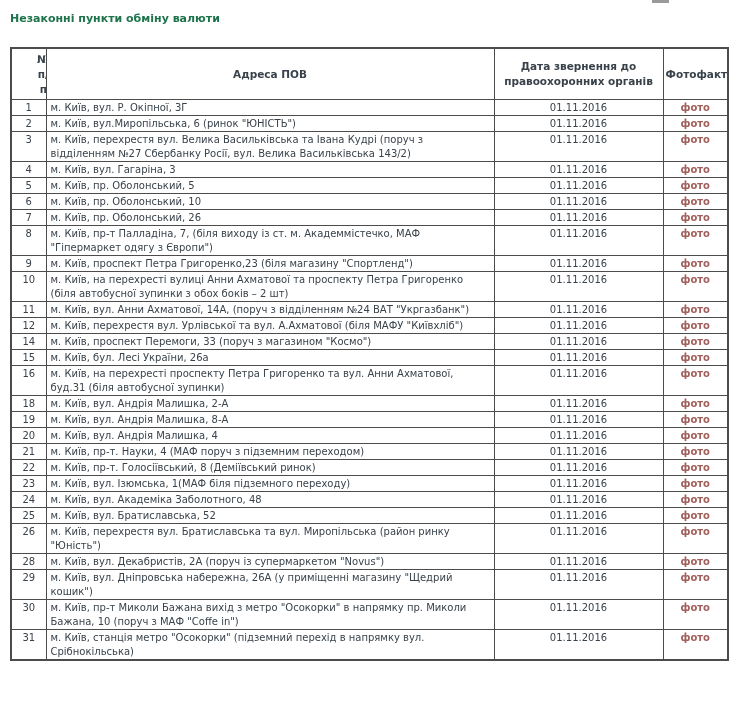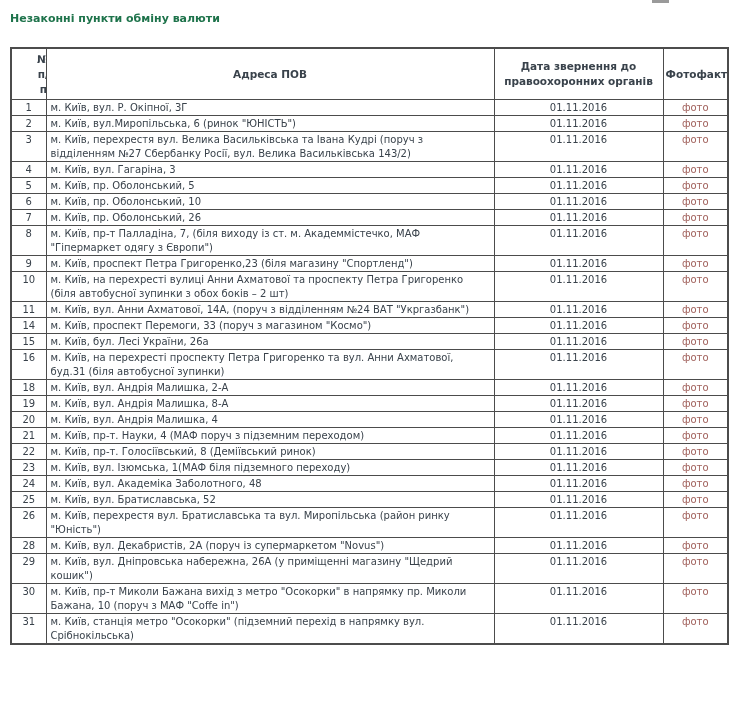--- a/index.html
+++ b/index.html
@@ -60,20 +60,21 @@
     word-break: break-all;
     margin-left: 23px;
   }
   td.c-num   { text-align: center; padding-left: 1px; padding-right: 1px; }
   td.c-date  { text-align: center; }
   td.c-photo { text-align: center; }
   a.photo-link {
     color: #a05f5a;
     text-decoration: none;
     cursor: pointer;
+    font-weight: bold;
   }
 </style>
 </head>
 <body>
 
 <div class="edge-artifact"></div>
 
 <h1 class="page-title">Незаконні пункти обміну валюти</h1>
 
 <table class="exchange-table">
@@ -184,20 +185,28 @@
 
   <tr>
     <td class="c-num">11</td>
     <td class="c-addr">м. Київ, вул. Анни Ахматової, 14А, (поруч з відділенням №24 ВАТ "Укргазбанк")</td>
     <td class="c-date">01.11.2016</td>
     <td class="c-photo">
       <a href="#" class="photo-link">фото</a>
     </td>
   </tr>
 
+  <tr>
+    <td class="c-num">12</td>
+    <td class="c-addr">м. Київ, перехрестя вул. Урлівської та вул. А.Ахматової (біля МАФУ "Київхліб")</td>
+    <td class="c-date">01.11.2016</td>
+    <td class="c-photo">
+      <a href="#" class="photo-link">фото</a>
+    </td>
+  </tr>
 
 
   <tr>
     <td class="c-num">14</td>
     <td class="c-addr">м. Київ, проспект Перемоги, 33 (поруч з магазином "Космо")</td>
     <td class="c-date">01.11.2016</td>
     <td class="c-photo">
       <a href="#" class="photo-link">фото</a>
     </td>
   </tr>

